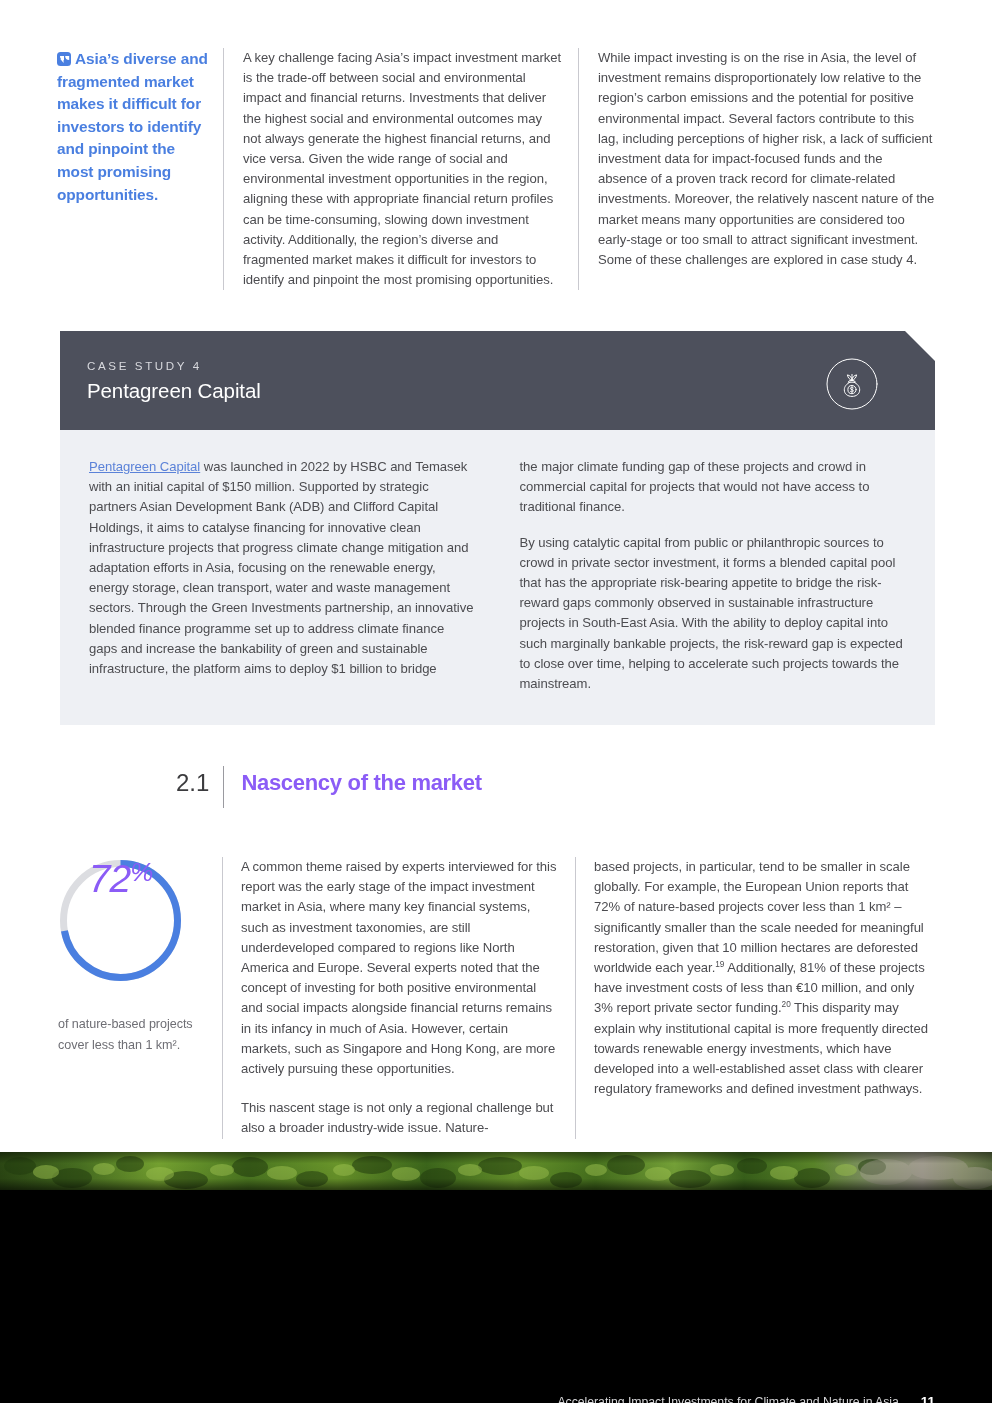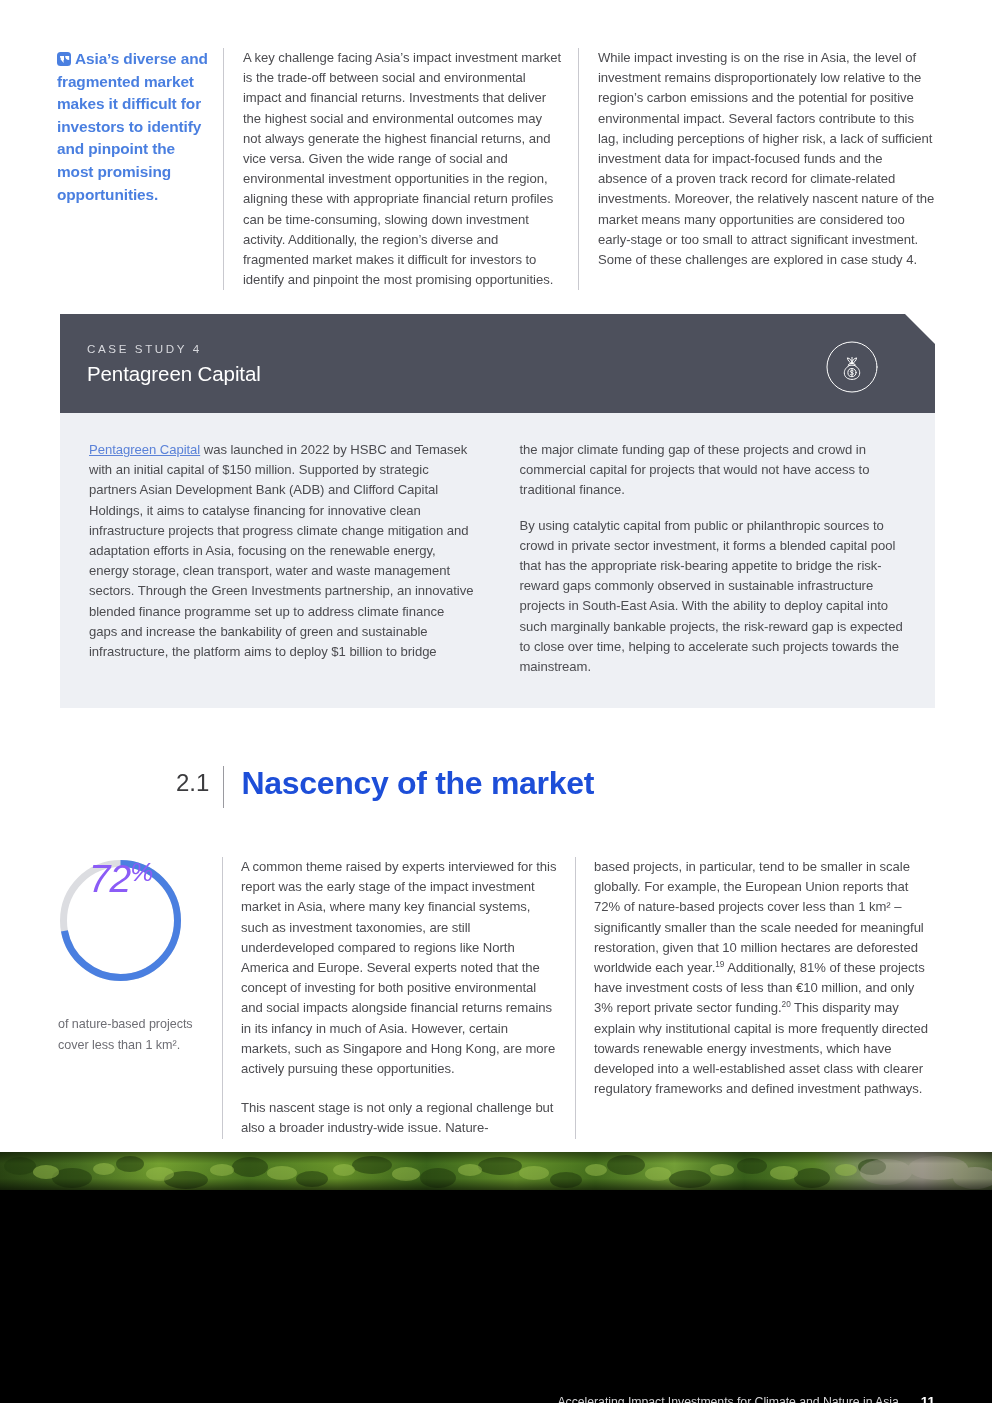--- a/index.html
+++ b/index.html
@@ -104,21 +104,21 @@
     font-size: 13.1px;
     line-height: 20.2px;
     letter-spacing: -0.05px;
   }
   .body-col p + p { margin-top: 19px; }
 
   
   .case-study {
     position: absolute;
     left: 60px;
-    top: 314px;
+    top: 331px;
     width: 875px;
   }
 
   .cs-header {
     position: relative;
     background: #4d505c;
     height: 99px;
     clip-path: polygon(0 0, calc(100% - 30px) 0, 100% 30px, 100% 100%, 0 100%);
   }
 
@@ -197,22 +197,22 @@
     line-height: 34px;
   }
   .section-divider {
     width: 1px;
     background: #9a9aa0;
     align-self: stretch;
     height: 42px;
     flex: 0 0 1px;
   }
   .section-title {
-    color: #1d4ed8;
-    font-size: 32px;
+    color: #8b5cf6;
+    font-size: 22px;
     font-weight: bold;
     padding-left: 17px;
     line-height: 34px;
     letter-spacing: -0.3px;
   }
 
   
   .lower-band {
     position: absolute;
     left: 57px;

